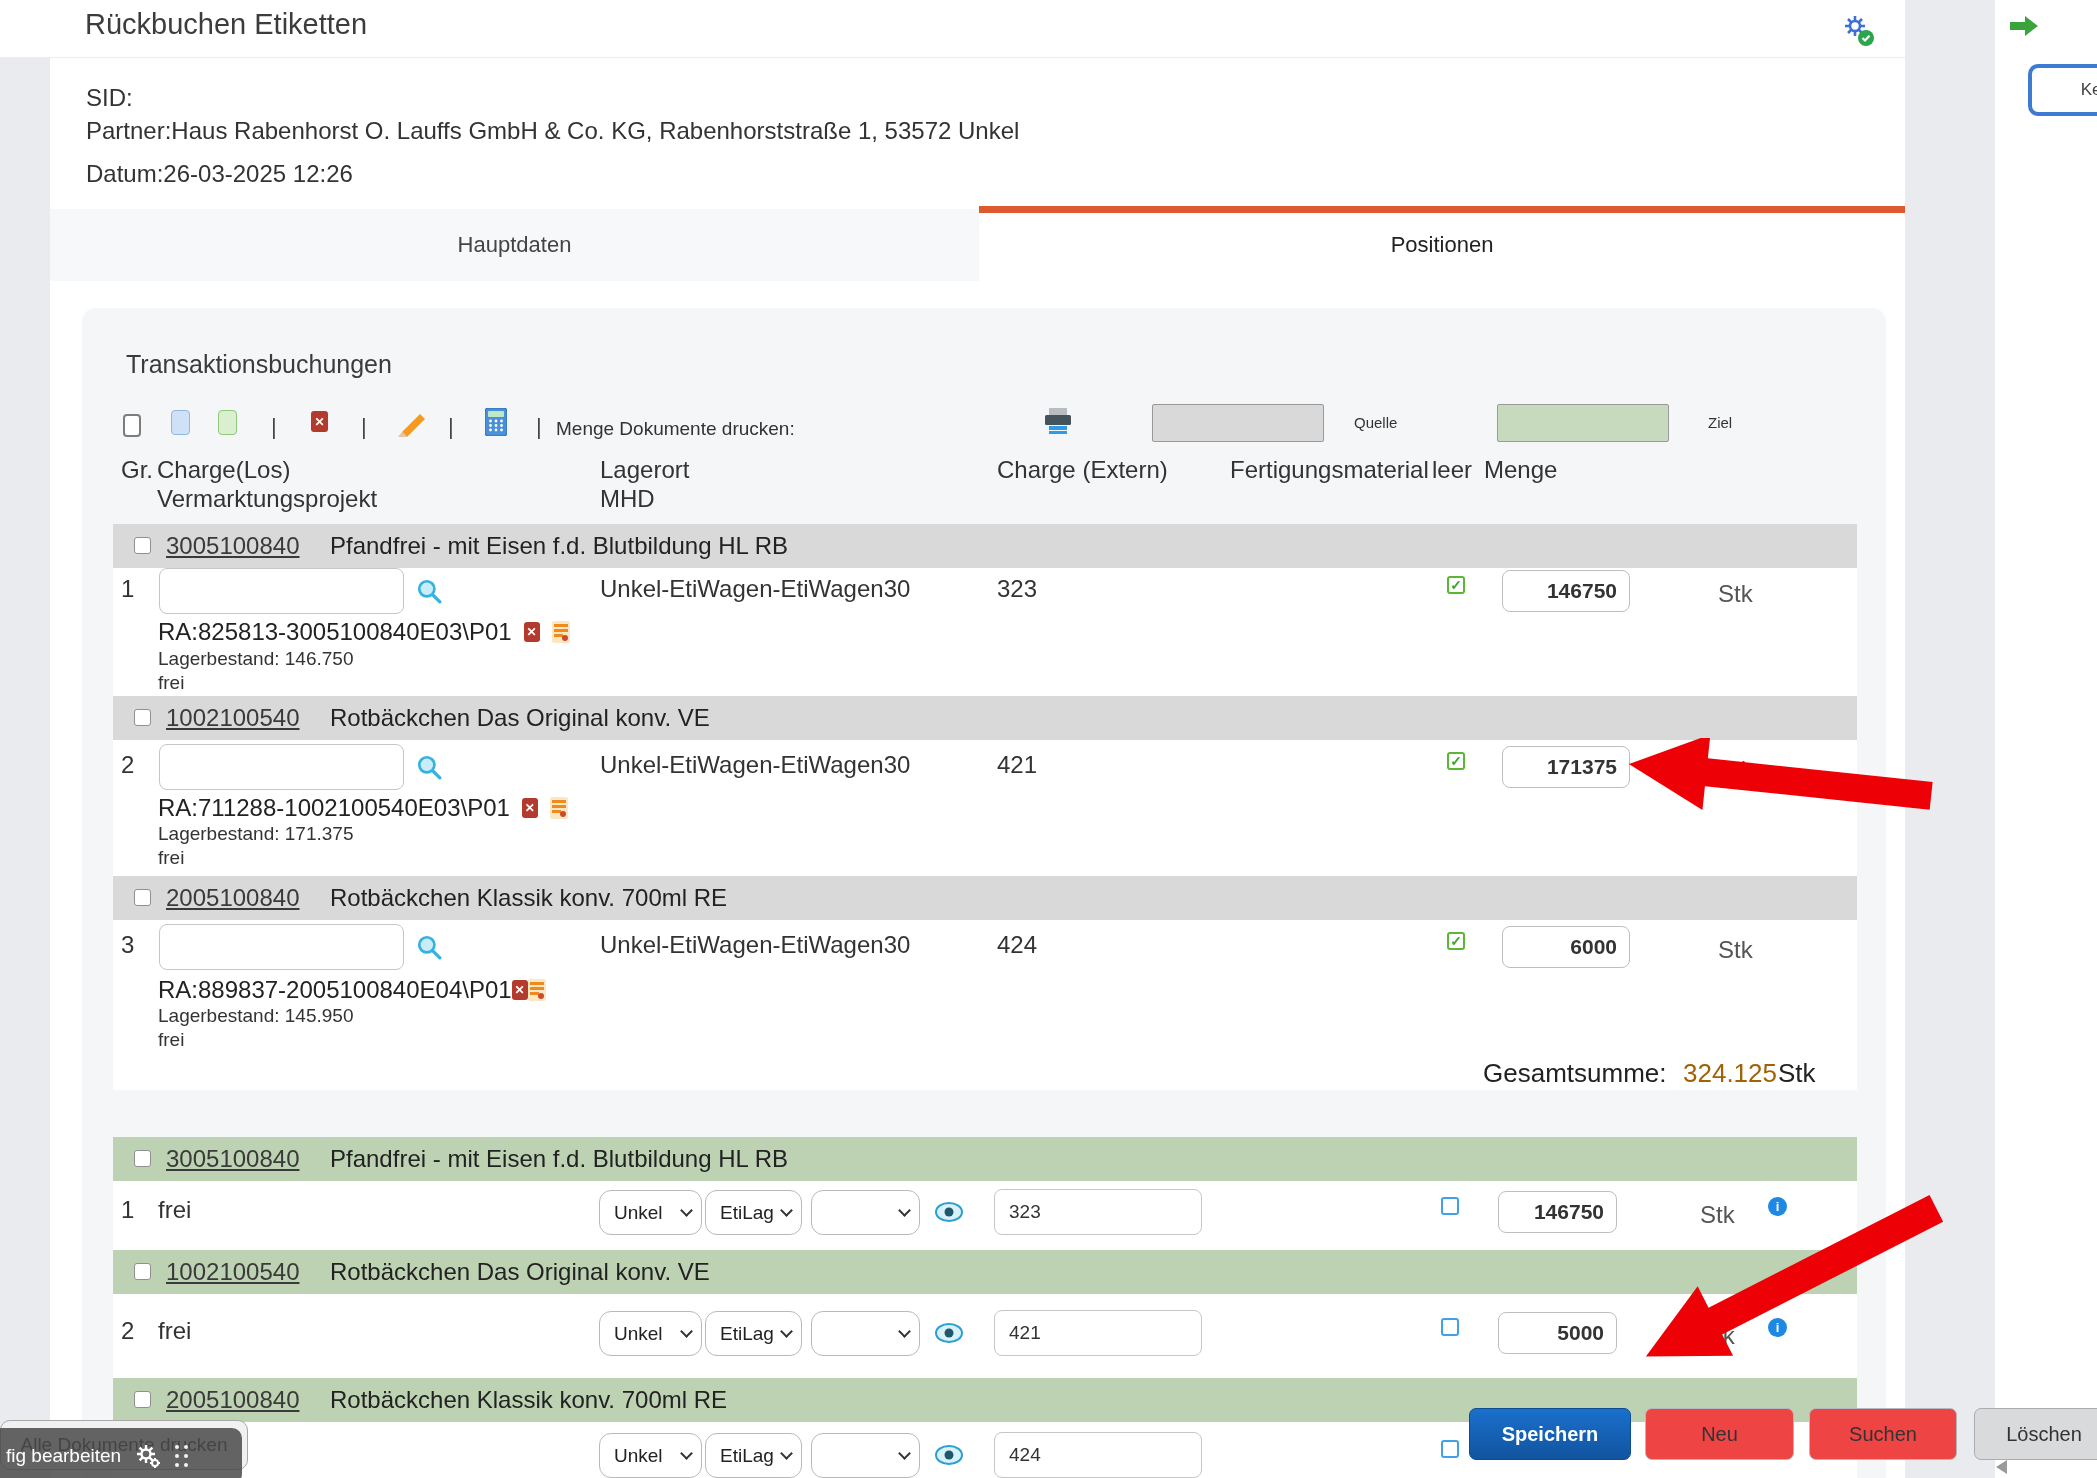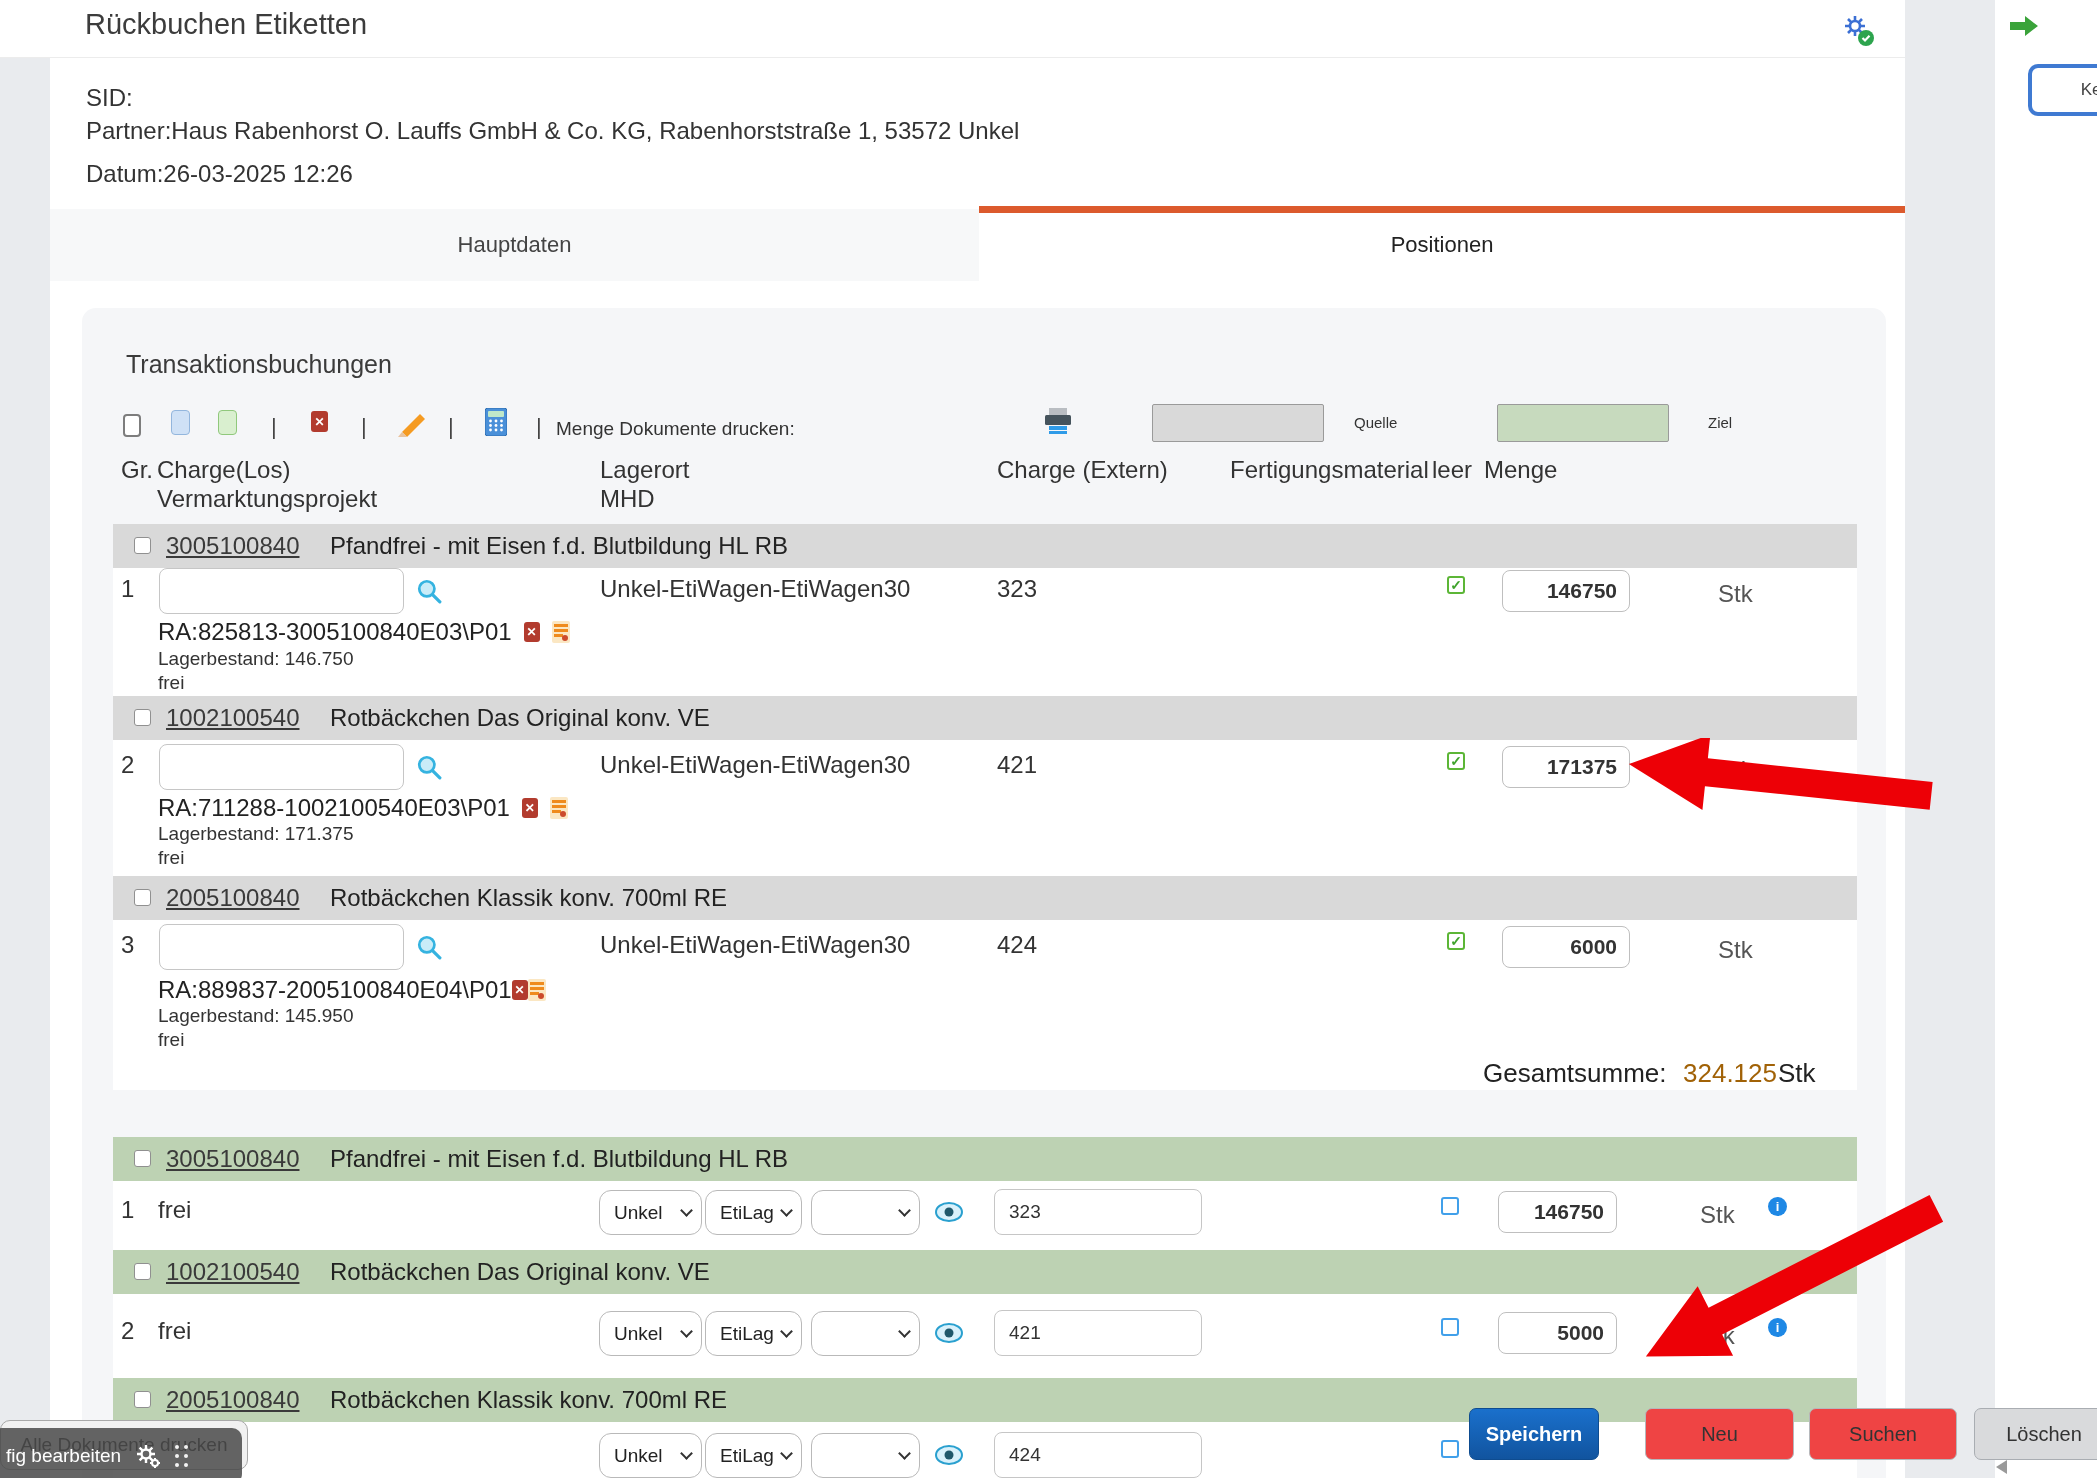--- a/index.html
+++ b/index.html
@@ -320,21 +320,21 @@
   <g transform="rotate(6 154 42)">
     <polygon points="2,42 80,4 80,28 306,28 306,56 80,56 80,80" fill="#ED0006"></polygon>
   </g>
 </svg>
 <svg class="abs" style="left:1622px;top:1177px;z-index:40" width="340" height="210" viewBox="0 0 340 210">
   <g transform="rotate(-27 170 105)">
     <polygon points="6,105 84,66 84,90 332,90 332,120 84,120 84,144" fill="#ED0006"></polygon>
   </g>
 </svg>
 
-<div class="btn blue" style="left:1469px;top:1408px;width:130px;height:52px;z-index:50">
+<div class="btn blue" style="left:1469px;top:1408px;width:162px;height:52px;z-index:50">
   <span>Speichern</span>
 </div>
 <div class="btn gray" style="left:1645px;top:1408px;width:149px;height:52px;z-index:50">
   <span>Neu</span>
 </div>
 <div class="btn gray" style="left:1809px;top:1408px;width:148px;height:52px;z-index:50">
   <span>Suchen</span>
 </div>
 <div class="btn darkgray" style="left:1974px;top:1408px;width:140px;height:52px;z-index:50">
   <span>Löschen</span>

